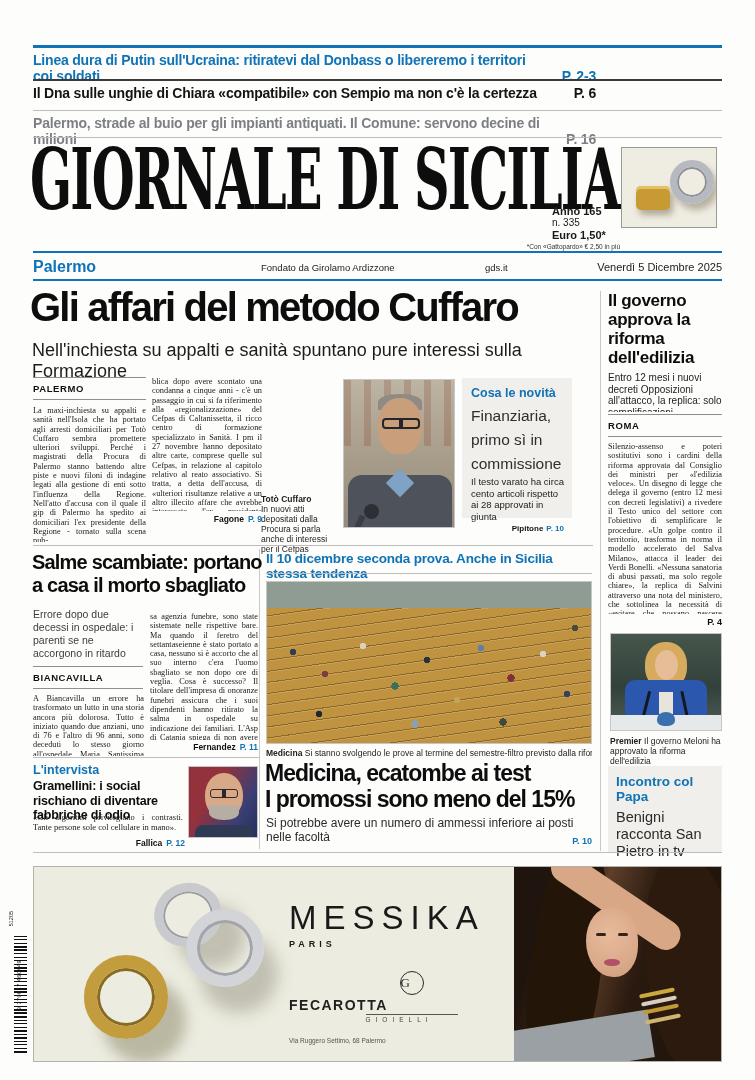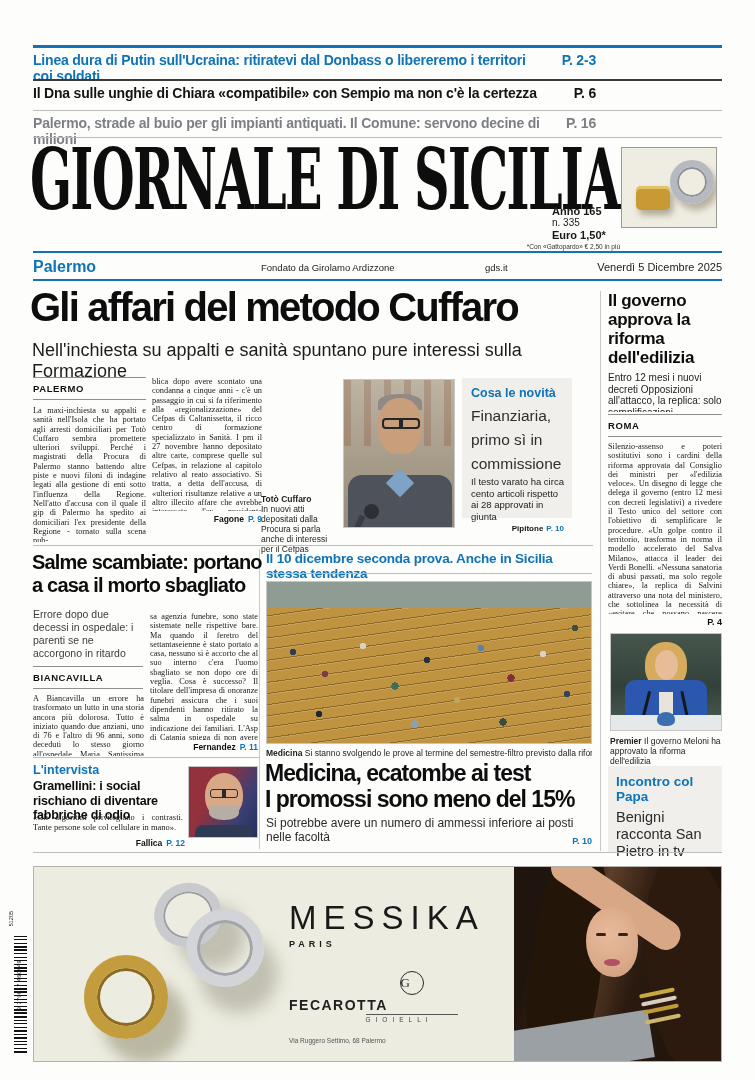--- a/index.html
+++ b/index.html
@@ -3,21 +3,21 @@
 <meta charset="utf-8">
 <style>
   html,body{margin:0;padding:0;background:#ffffff;}
   .page{position:relative;width:755px;height:1080px;background:#fdfdfc;overflow:hidden;
         font-family:"Liberation Sans",sans-serif;color:#111;}
   .hline{position:absolute;background:#bdbdbd;height:1px;}
   .vline{position:absolute;background:#c9c9c9;width:1px;}
 
   
   .teaser{position:absolute;left:33px;width:563px;display:flex;justify-content:space-between;
-          font-weight:bold;font-size:14px;letter-spacing:-.2px;}
+          font-weight:bold;font-size:14px;letter-spacing:-.2px;align-items:flex-end;}
   .teaser .t-page{white-space:nowrap;margin-left:14px;}
   .t-blue{color:#0f73b6;} .t-black{color:#141414;} .t-gray{color:#7c7f83;}
 
   
   .masthead-title{position:absolute;left:30px;top:140px;font-family:"DejaVu Serif",serif;
         font-weight:bold;font-size:85px;line-height:78px;letter-spacing:-3px;color:#0d0d0d;
         transform:scaleX(.58);transform-origin:top left;white-space:nowrap;}
   .mini-ad{position:absolute;left:621px;top:147px;width:96px;height:81px;background:#efece1;
         border:1px solid #9a9a94;box-sizing:border-box;overflow:hidden;}
   .mini-gold{position:absolute;left:14px;top:38px;width:34px;height:24px;background:#c79a34;

